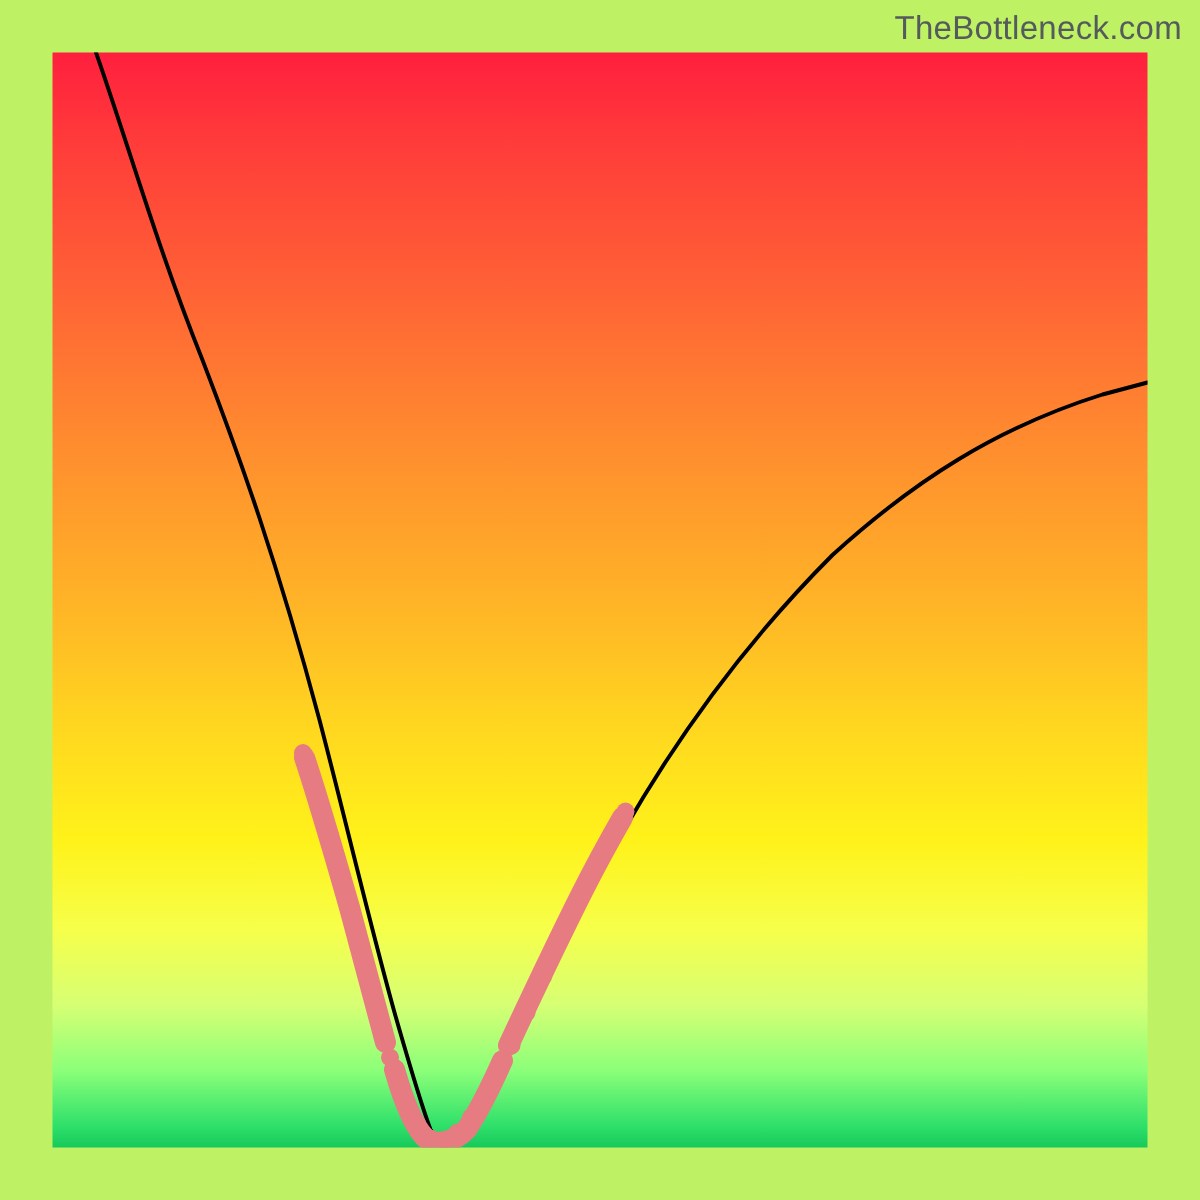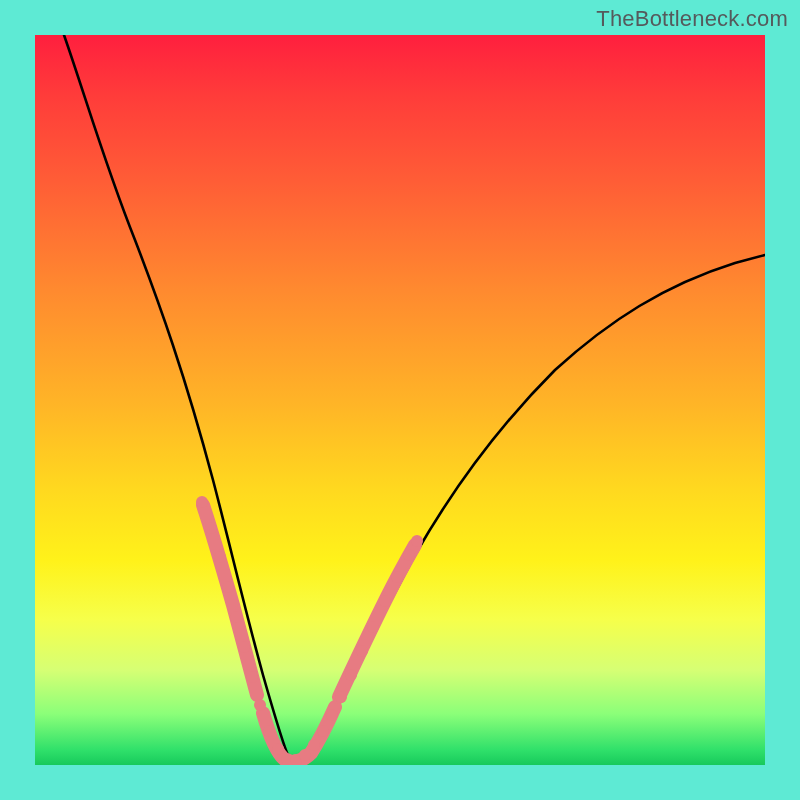--- a/index.html
+++ b/index.html
@@ -10,21 +10,21 @@
     background: #000000;
     overflow: hidden;
     font-family: Arial, Helvetica, sans-serif;
   }
   .frame {
     position: absolute;
     left: 0;
     top: 0;
     width: 800px;
     height: 800px;
-    background: #5eead4;
+    background: #bef264;
   }
   .plot-area {
     position: absolute;
     left: 35px;
     top: 35px;
     width: 730px;
     height: 730px;
     
     background: linear-gradient(
       to bottom,

